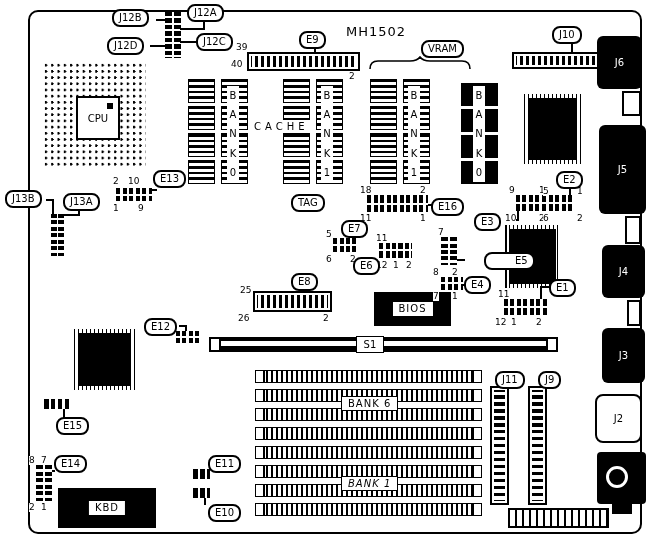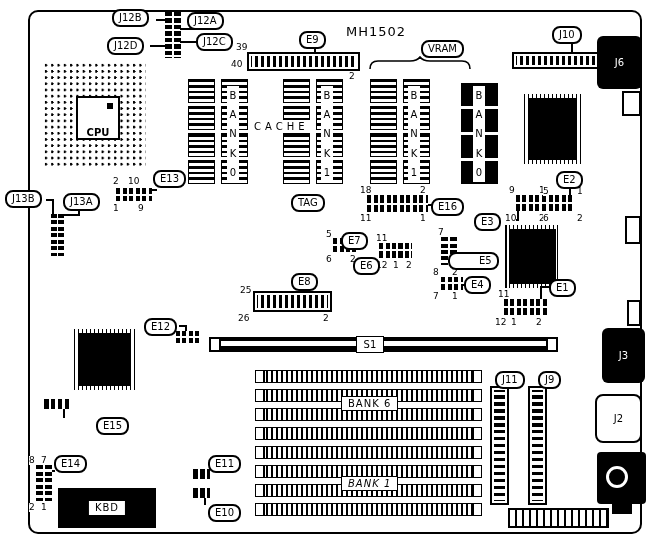--- a/index.html
+++ b/index.html
@@ -37,21 +37,21 @@
   .simm::before { content:""; position:absolute; left:0; top:0; width:7px; height:100%;
                   background:#fff; border-right:2px solid #000; }
   .simm::after { content:""; position:absolute; right:0; top:0; width:7px; height:100%;
                  background:#fff; border-left:2px solid #000; }
   .simm-label { position:absolute; background:#fff; border:1px solid #000; font-size:10px;
                 padding:1px 6px; z-index:4; letter-spacing:1px; white-space:nowrap; }
   .pingrid { position:absolute; z-index:1;
              background-image:radial-gradient(circle 1.3px at 2px 2px, #000 98%, transparent 100%);
              background-size:6.3px 6.2px; }
   .cpubox { position:absolute; background:#fff; border:2px solid #000; z-index:2;
-            display:flex; align-items:flex-end; justify-content:center; font-size:10px;font-weight:bold; }
+            display:flex; align-items:center; justify-content:center; font-size:10px; }
   .cpudot { position:absolute; right:5px; top:5px; width:6px; height:6px; background:#000; }
   .qfp { position:absolute; z-index:1; background:repeating-linear-gradient(90deg,#000 0 1.5px,#fff 1.5px 4px); }
   .qfp::after { content:""; position:absolute; inset:4px; background:#000; }
   .slot { position:absolute; z-index:2; background:linear-gradient(to bottom, #000 0 4px, #fff 4px 9px, #000 9px 100%); }
   .slot::before { content:""; position:absolute; left:0; top:0; bottom:0; width:8px; background:#fff; border:2px solid #000; }
   .slot::after { content:""; position:absolute; right:0; top:0; bottom:0; width:8px; background:#fff; border:2px solid #000; }
   .slot-label { position:absolute; left:42%; top:-1px; background:#fff; border:1px solid #000;
                 font-size:10px; line-height:15px; padding:0 7px; z-index:3; }
   .rear { position:absolute; background:#000; color:#fff; border-radius:6px; z-index:4;
           display:flex; align-items:center; justify-content:center; font-size:10px; }
@@ -66,21 +66,21 @@
 </head>
 <body>
 
 <div class="stage">
 
   <div class="board" style="left:28px; top:10px; width:614px; height:524px;"></div>
 
   <div class="title" style="left:346px; top:24px;">MH1502</div>
 
   <div class="callout" style="left:112px; top:9px;">J12B</div>
-  <div class="callout" style="left:187px; top:4px;margin-top:8px;">J12A</div>
+  <div class="callout" style="left:187px; top:4px;">J12A</div>
   <div class="callout" style="left:107px; top:37px;">J12D</div>
   <div class="callout" style="left:196px; top:33px;">J12C</div>
   <div class="jumper-v" style="left:165px; top:12px; width:16px; height:46px;"></div>
   <div class="line" style="left:156px; top:19px; width:10px; height:2px;"></div>
   <div class="line" style="left:150px; top:45px; width:16px; height:2px;"></div>
   <div class="line" style="left:180px; top:41px; width:17px; height:2px;"></div>
   <div class="line" style="left:203px; top:21px; width:2px; height:9px;"></div>
   <div class="line" style="left:180px; top:28px; width:25px; height:2px;"></div>
 
   <div class="callout" style="left:299px; top:31px;">E9</div>
@@ -182,34 +182,34 @@
   <span class="num" style="left:539px; top:214px;">2</span>
 
   <div class="callout" style="left:556px; top:171px;">E2</div>
   <div class="line" style="left:569px; top:189px; width:2px; height:7px;"></div>
   <div class="jumper-h" style="left:549px; top:195px; width:26px; height:16px;"></div>
   <span class="num" style="left:543px; top:187px;">5</span>
   <span class="num" style="left:577px; top:187px;">1</span>
   <span class="num" style="left:543px; top:214px;">6</span>
   <span class="num" style="left:577px; top:214px;">2</span>
 
-  <div class="callout" style="left:341px; top:220px;margin-top:12px;">E7</div>
+  <div class="callout" style="left:341px; top:220px;">E7</div>
   <div class="jumper-h" style="left:333px; top:238px; width:23px; height:14px;"></div>
   <span class="num" style="left:326px; top:230px;">5</span>
   <span class="num" style="left:326px; top:255px;">6</span>
   <span class="num" style="left:350px; top:255px;">2</span>
 
   <div class="callout" style="left:353px; top:257px;">E6</div>
   <div class="jumper-h" style="left:379px; top:243px; width:33px; height:15px;"></div>
   <span class="num" style="left:376px; top:234px;">11</span>
   <span class="num" style="left:376px; top:261px;">12</span>
   <span class="num" style="left:393px; top:261px;">1</span>
   <span class="num" style="left:406px; top:261px;">2</span>
 
-  <div class="callout" style="left:448px; top:252px;padding-left:29px;">E5</div>
+  <div class="callout" style="left:484px; top:252px;padding-left:29px;">E5</div>
   <div class="line" style="left:456px; top:259px; width:9px; height:2px;"></div>
   <div class="jumper-v" style="left:441px; top:237px; width:16px; height:28px;"></div>
   <span class="num" style="left:438px; top:228px;">7</span>
 
   <div class="callout" style="left:464px; top:276px;">E4</div>
   <div class="line" style="left:461px; top:284px; width:5px; height:2px;"></div>
   <div class="jumper-h" style="left:441px; top:277px; width:22px; height:13px;"></div>
   <span class="num" style="left:433px; top:268px;">8</span>
   <span class="num" style="left:452px; top:268px;">2</span>
   <span class="num" style="left:433px; top:292px;">7</span>
@@ -223,31 +223,34 @@
   <span class="num" style="left:495px; top:318px;">12</span>
   <span class="num" style="left:511px; top:318px;">1</span>
   <span class="num" style="left:536px; top:318px;">2</span>
 
   <div class="callout" style="left:291px; top:273px;">E8</div>
   <div class="hconn" style="left:253px; top:291px; width:79px; height:21px;"></div>
   <span class="num" style="left:240px; top:286px;">25</span>
   <span class="num" style="left:238px; top:314px;">26</span>
   <span class="num" style="left:323px; top:314px;">2</span>
 
+  <div class="blackchip" style="left:374px; top:292px; width:77px; height:34px;">
+    <div class="chiplabel">BIOS</div>
+  </div>
 
   <div class="slot" style="left:209px; top:337px; width:349px; height:15px;">
     <div class="slot-label">S1</div>
   </div>
 
   <div class="callout" style="left:144px; top:318px;">E12</div>
   <div class="line" style="left:179px; top:325px; width:8px; height:2px;"></div>
   <div class="line" style="left:185px; top:325px; width:2px; height:8px;"></div>
   <div class="jumper-h" style="left:176px; top:331px; width:23px; height:12px;"></div>
 
-  <div class="callout" style="left:56px; top:417px;margin-left:40px;">E15</div>
+  <div class="callout" style="left:56px; top:417px;">E15</div>
   <div class="line" style="left:63px; top:408px; width:2px; height:10px;"></div>
   <div class="jumper-h1" style="left:44px; top:399px; width:25px; height:10px;"></div>
 
   <div class="callout" style="left:54px; top:455px;">E14</div>
   <div class="line" style="left:50px; top:470px; width:5px; height:2px;"></div>
   <div class="jumper-v" style="left:36px; top:465px; width:16px; height:36px;"></div>
   <span class="num" style="left:29px; top:456px;">8</span>
   <span class="num" style="left:41px; top:456px;">7</span>
   <span class="num" style="left:29px; top:503px;">2</span>
   <span class="num" style="left:41px; top:503px;">1</span>
@@ -277,21 +280,27 @@
   <div class="vconn" style="left:490px; top:386px; width:19px; height:119px;"></div>
   <div class="callout" style="left:538px; top:371px;">J9</div>
   <div class="vconn" style="left:528px; top:386px; width:19px; height:119px;"></div>
 
   <div class="bconn" style="left:508px; top:508px; width:101px; height:20px;"></div>
 
   <div class="rear" style="left:597px; top:36px; width:45px; height:53px;">
     <span>J6</span>
   </div>
   <div class="bracket" style="left:622px; top:91px; width:19px; height:25px;"></div>
+  <div class="rear" style="left:599px; top:125px; width:47px; height:89px;">
+    <span>J5</span>
+  </div>
   <div class="bracket" style="left:625px; top:216px; width:16px; height:28px;"></div>
+  <div class="rear" style="left:602px; top:245px; width:43px; height:53px;">
+    <span>J4</span>
+  </div>
   <div class="bracket" style="left:627px; top:300px; width:14px; height:26px;"></div>
   <div class="rear" style="left:602px; top:328px; width:43px; height:55px;">
     <span>J3</span>
   </div>
   <div class="rear-white" style="left:595px; top:394px; width:47px; height:49px;">
     <span>J2</span>
   </div>
   <div class="rear" style="left:597px; top:452px; width:49px; height:52px; border-radius:4px;">
     <div class="ring" style="left:9px; top:14px;"></div>
   </div>

